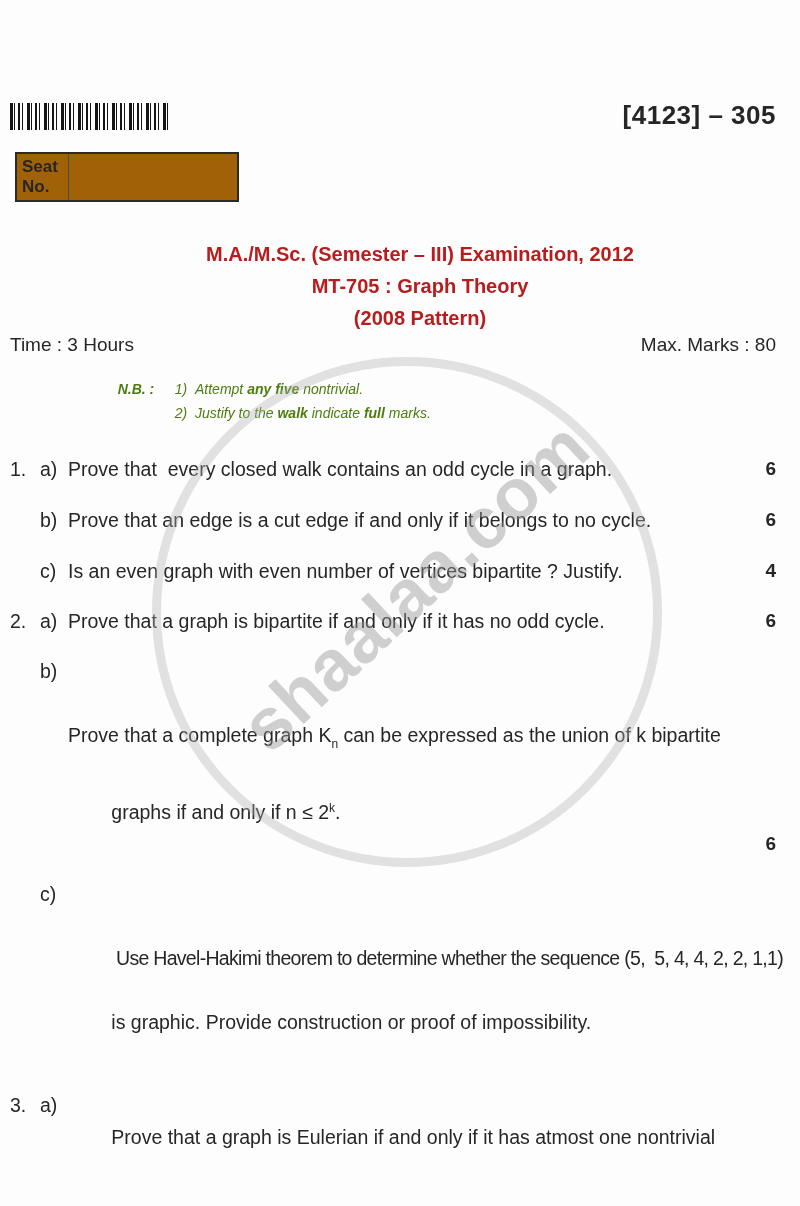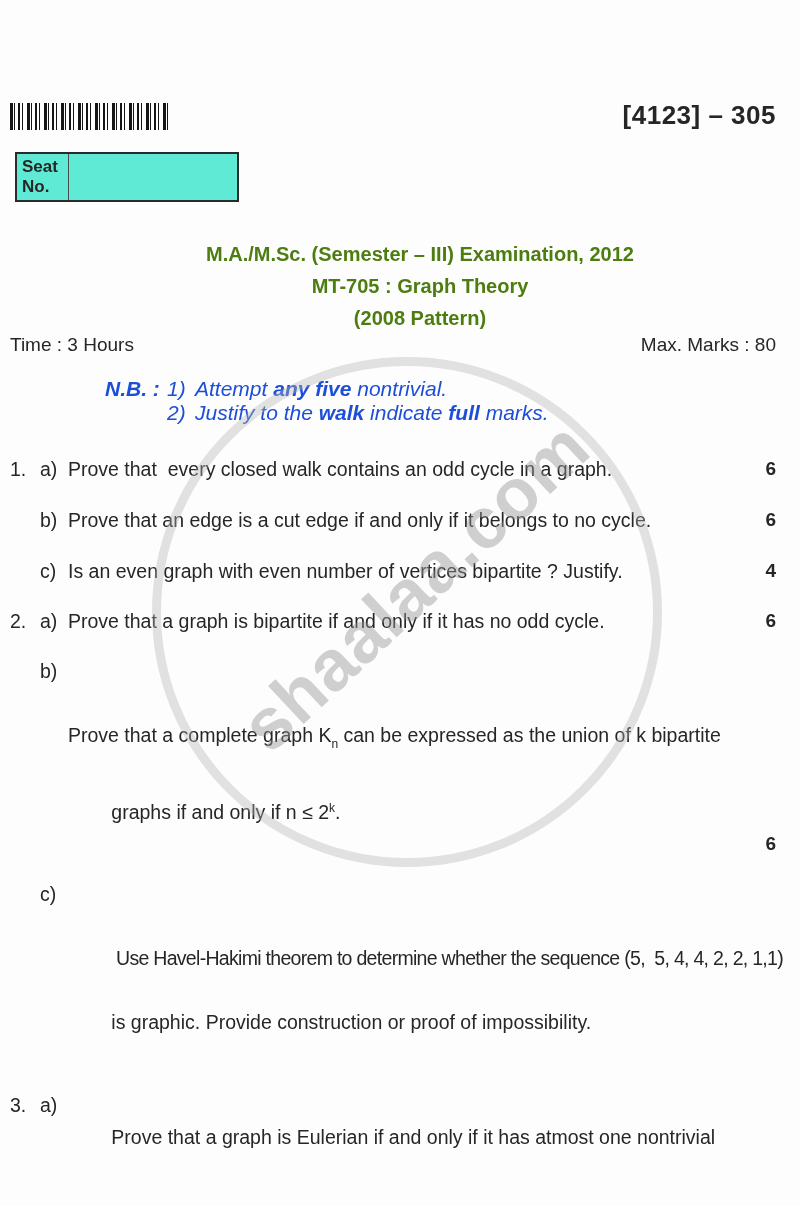--- a/index.html
+++ b/index.html
@@ -34,37 +34,37 @@
     width:158px;height:27px;margin-top:2px;
     background:repeating-linear-gradient(90deg,
       #151515 0 3px,#fdfdfd 3px 4px,#151515 4px 5px,#fdfdfd 5px 8px,
       #151515 8px 10px,#fdfdfd 10px 12px,#151515 12px 13px,#fdfdfd 13px 17px);
   }
   .paper-code{font-size:26px;font-weight:bold;letter-spacing:0.5px;line-height:28px;}
 
   
   .seat-box{
     display:flex;width:220px;height:46px;border:2px solid #2b2b2b;
-    margin:22px 0 0 5px;background:#5eead4;
+    margin:22px 0 0 5px;background:#a16207;
   }
   .seat-label{
     width:46px;border-right:1.5px solid #4a4a4a;
     font-size:17px;font-weight:bold;line-height:20px;padding:3px 0 0 5px;
   }
   .seat-input{flex:1;}
 
   
   .title-block{margin-top:36px;text-align:center;padding-left:54px;
-    font-size:20px;font-weight:bold;line-height:32px;color:#4d7c0f;}
+    font-size:20px;font-weight:bold;line-height:32px;color:#b91c1c;}
 
   
   .meta-row{display:flex;justify-content:space-between;margin-top:0;font-size:19px;}
 
   
-  .nb-block{margin:21px 0 0 95px;font-style:italic;font-size:21px;line-height:24px;color:#1d4ed8;}
+  .nb-block{margin:21px 0 0 95px;font-style:italic;font-size:14px;line-height:24px;color:#4d7c0f;text-align:center;}
   .nb-line{display:flex;}
   .nb-label{font-weight:bold;width:62px;}
   .nb-spacer{width:62px;}
   .nb-num{width:28px;}
 
   
   .qrow{display:grid;grid-template-columns:30px 28px 1fr 34px;line-height:32px;font-size:19.5px;}
   .qnum,.qletter{color:#262626;}
   .qmarks{font-weight:bold;text-align:right;align-self:end;font-size:19px;}
   .qtext{white-space:pre-wrap;}

